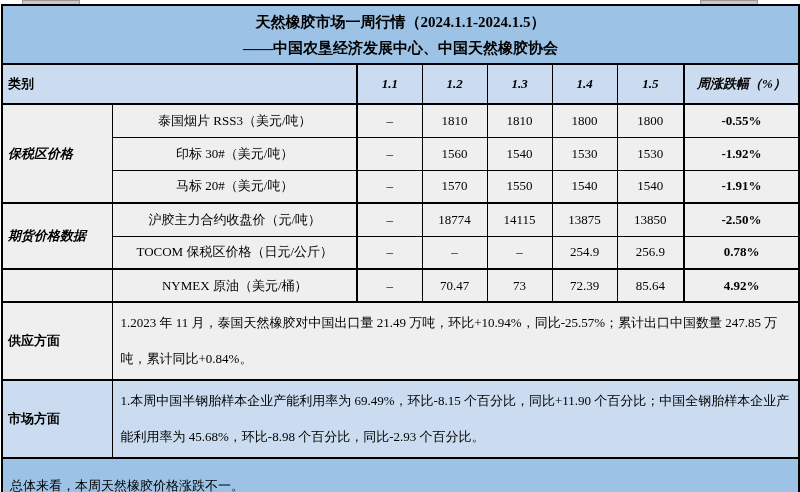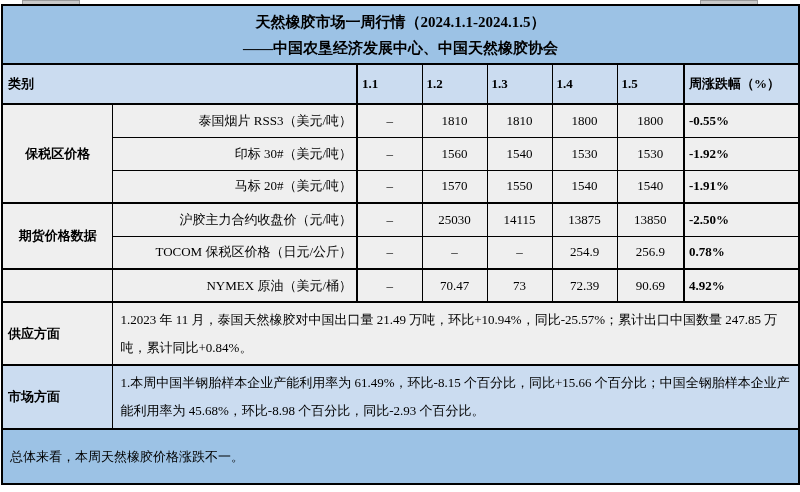--- a/index.html
+++ b/index.html
@@ -53,39 +53,40 @@
     border-bottom-width: 2px;
     line-height: 26px;
     white-space: normal;
   }
   .hdr {
     background: var(--header-bg);
     font-weight: bold;
     height: 40px;
   }
   .hdr.cat { text-align: left; padding-left: 5px; }
-  .hdr.num, .hdr.chg { text-align: left; }
+  .hdr.num, .hdr.chg { text-align: center; font-style: italic; }
 
   tr.data-row { height: 33px; }
   tr.data-row td { background: var(--row-bg); }
   .grp {
     font-weight: bold;
-    text-align: center; padding-left: 5px;
+    text-align: left; padding-left: 5px;
     background: var(--row-bg);
-  }
-  .lbl { text-align: right; padding-left: 5px; }
+    font-style: italic;
+  }
+  .lbl { text-align: center; padding-left: 5px; }
   .val { text-align: center; }
-  .chg { font-weight: bold; }
+  .chg { text-align: center; font-weight: bold; }
 
   tr.section-row td { background: var(--row-bg); }
   tr.section-row.blue td { background: var(--header-bg); }
   .sec-label { font-weight: bold; padding-left: 5px; vertical-align: middle; }
   .sec-text {
     white-space: normal;
-    line-height: 28px;
+    line-height: 36px;
     padding: 2px 8px;
     vertical-align: middle;
     text-align: left;
   }
   tr.supply { height: 63px; }
   tr.market { height: 64px; }
   tr.summary { height: 55px; }
   .summary-cell {
     background: var(--title-bg);
     text-align: left;
@@ -157,21 +158,21 @@
       <td class="val tb2">1550</td>
       <td class="val tb2">1540</td>
       <td class="val tb2">1540</td>
       <td class="chg tb2 tl2">-1.91%</td>
     </tr>
 
     <tr class="data-row">
       <td class="grp tb2" rowspan="2">期货价格数据</td>
       <td class="lbl">沪胶主力合约收盘价（元/吨）</td>
       <td class="val tl2">–</td>
-      <td class="val">25030</td>
+      <td class="val">18774</td>
       <td class="val">14115</td>
       <td class="val">13875</td>
       <td class="val">13850</td>
       <td class="chg tl2">-2.50%</td>
     </tr>
     <tr class="data-row">
       <td class="lbl tb2">TOCOM 保税区价格（日元/公斤）</td>
       <td class="val tb2 tl2">–</td>
       <td class="val tb2">–</td>
       <td class="val tb2">–</td>
@@ -180,32 +181,32 @@
       <td class="chg tb2 tl2">0.78%</td>
     </tr>
 
     <tr class="data-row">
       <td class="grp tb2"></td>
       <td class="lbl tb2">NYMEX 原油（美元/桶）</td>
       <td class="val tb2 tl2">–</td>
       <td class="val tb2">70.47</td>
       <td class="val tb2">73</td>
       <td class="val tb2">72.39</td>
-      <td class="val tb2">90.69</td>
+      <td class="val tb2">85.64</td>
       <td class="chg tb2 tl2">4.92%</td>
     </tr>
 
     <tr class="section-row supply">
       <td class="sec-label tb2">供应方面</td>
       <td class="sec-text tb2" colspan="7">1.2023 年 11 月，泰国天然橡胶对中国出口量 21.49 万吨，环比+10.94%，同比-25.57%；累计出口中国数量 247.85 万吨，累计同比+0.84%。</td>
     </tr>
 
     <tr class="section-row market blue">
       <td class="sec-label tb2">市场方面</td>
-      <td class="sec-text tb2" colspan="7">1.本周中国半钢胎样本企业产能利用率为 61.49%，环比-8.15 个百分比，同比+15.66 个百分比；中国全钢胎样本企业产能利用率为 45.68%，环比-8.98 个百分比，同比-2.93 个百分比。</td>
+      <td class="sec-text tb2" colspan="7">1.本周中国半钢胎样本企业产能利用率为 69.49%，环比-8.15 个百分比，同比+11.90 个百分比；中国全钢胎样本企业产能利用率为 45.68%，环比-8.98 个百分比，同比-2.93 个百分比。</td>
     </tr>
 
     <tr class="summary">
       <td class="summary-cell" colspan="8">总体来看，本周天然橡胶价格涨跌不一。</td>
     </tr>
   </tbody>
     </table>
 </div>
 
 </body></html>

